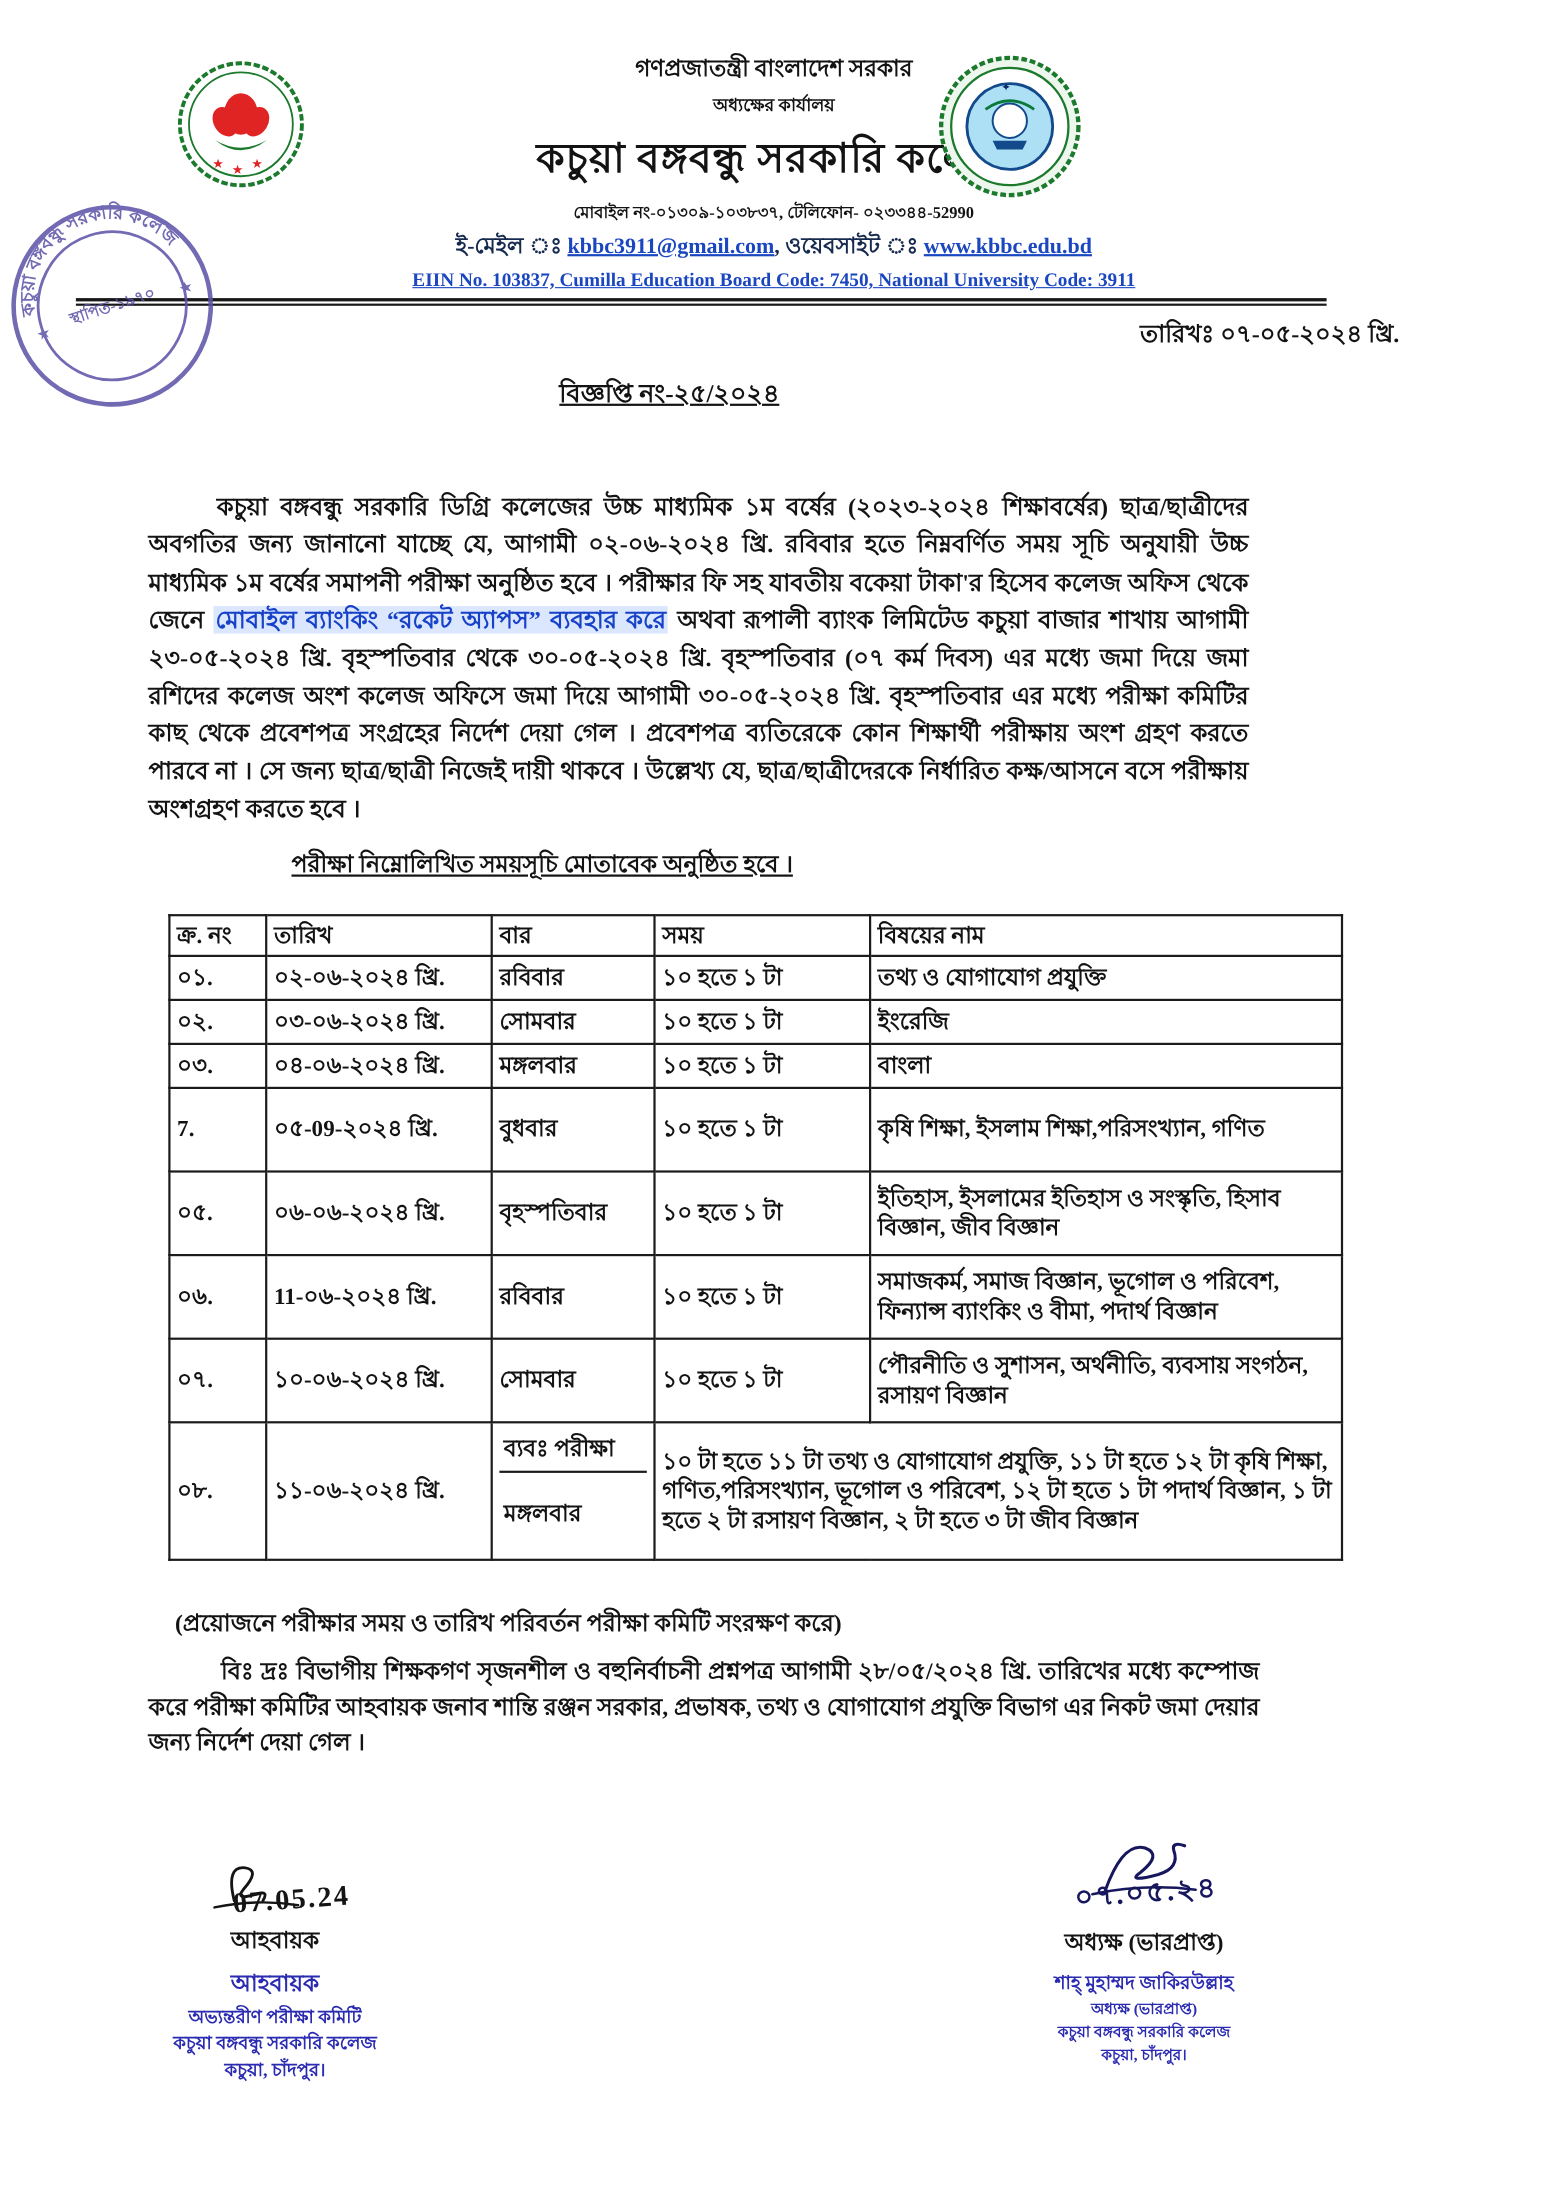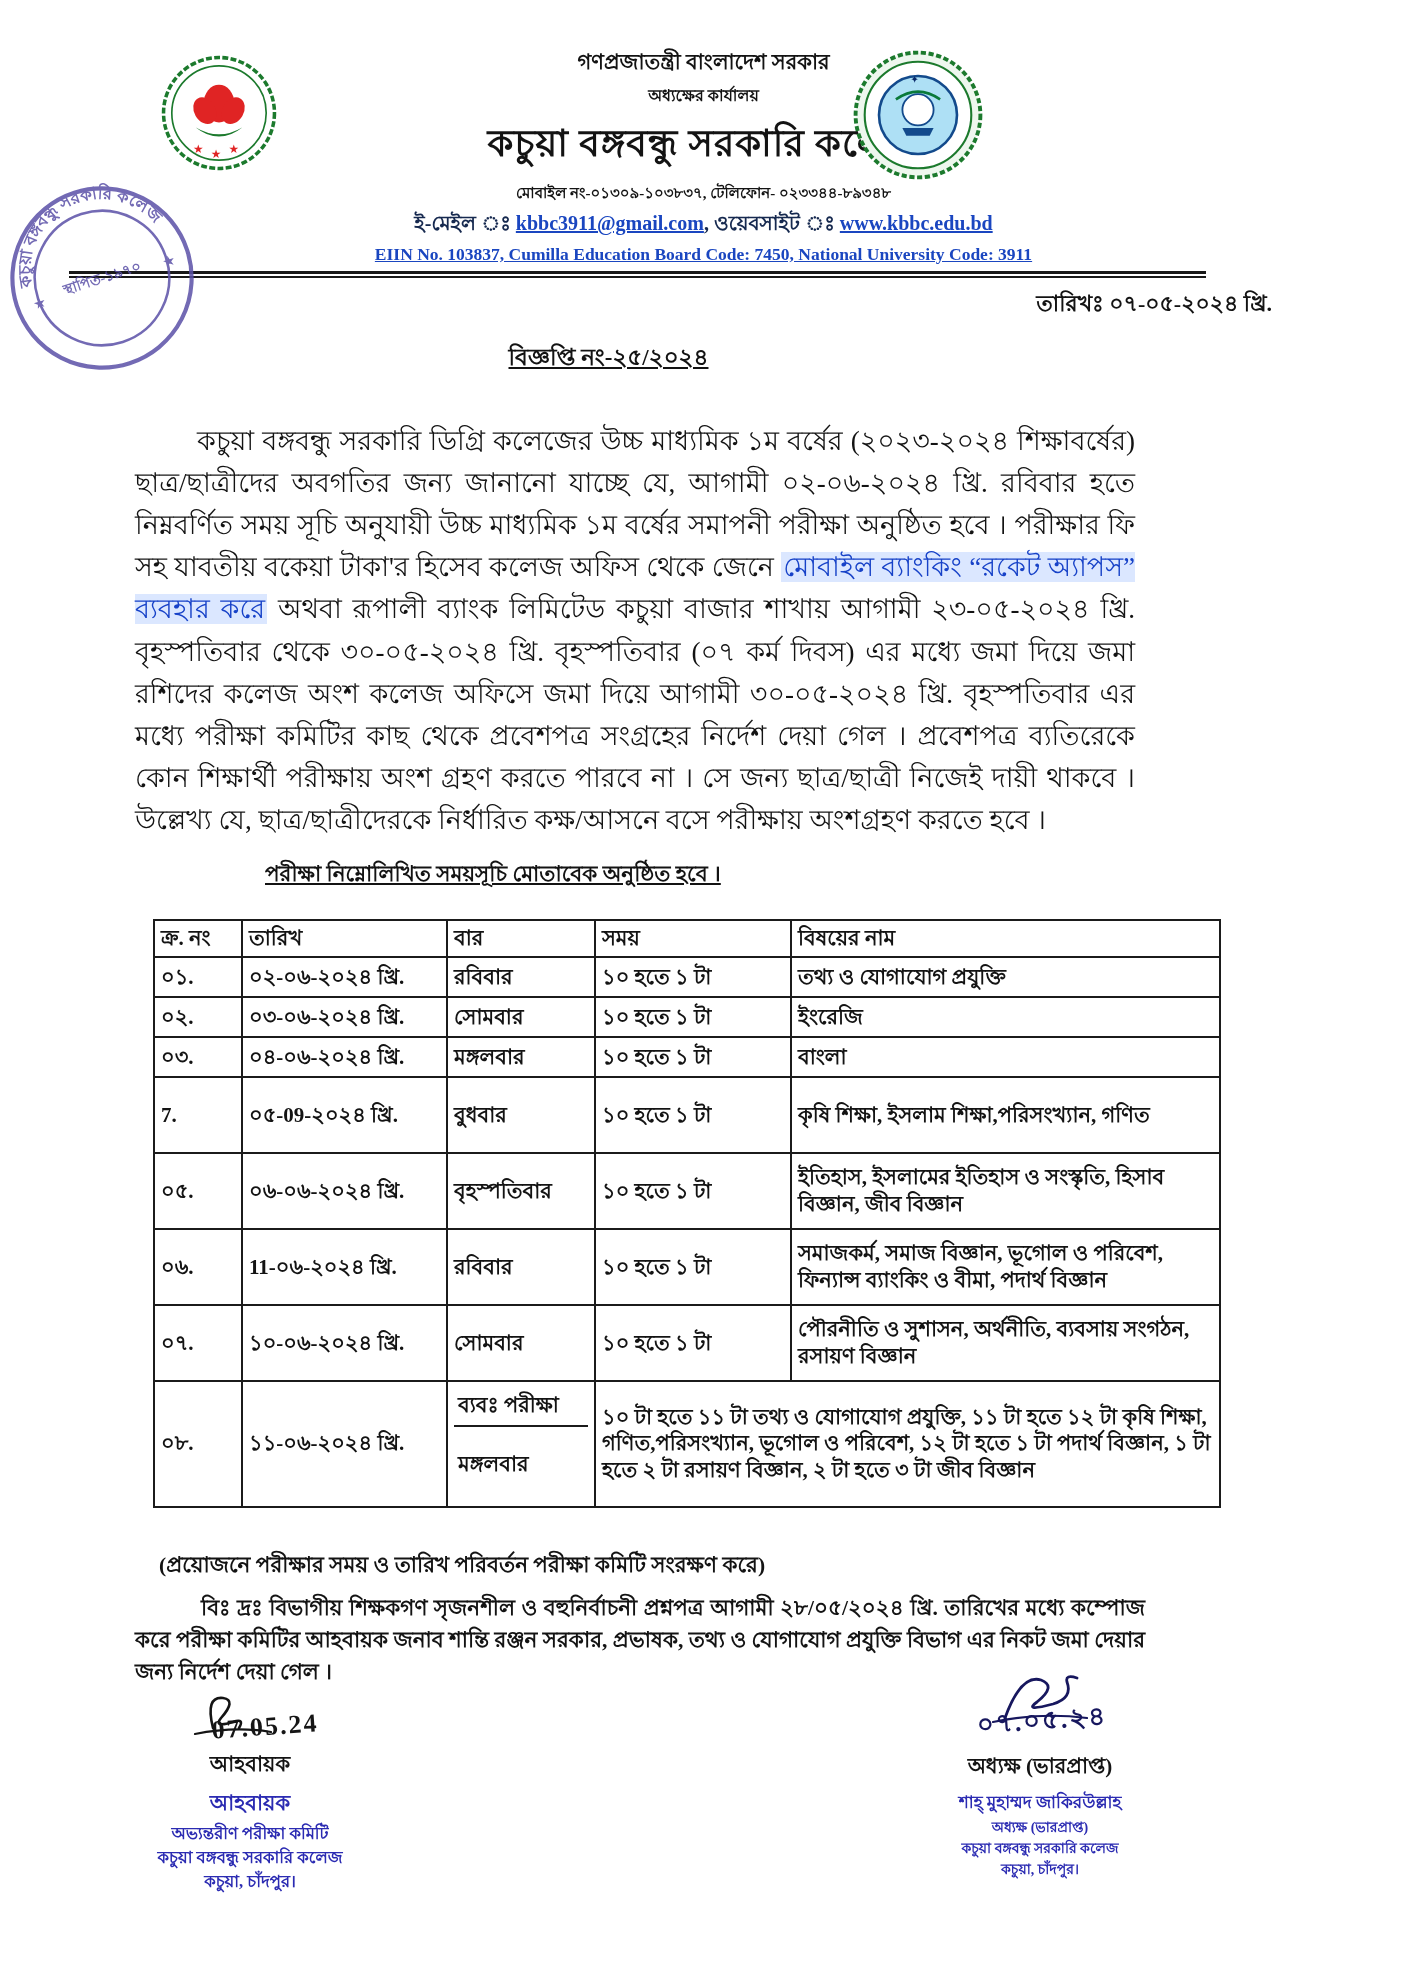--- a/index.html
+++ b/index.html
@@ -30,22 +30,22 @@
   .emblem-left  { position:absolute; left:160px; top:52px;  width:118px; height:122px; }
   .logo-right   { position:absolute; left:848px; top:50px;  width:140px; height:130px; }
   .round-stamp  { position:absolute; left:6px;  top:182px; width:192px; height:192px; transform:rotate(-18deg); opacity:.85; }
 
   
   .date-line { text-align:right; font-size:22px; font-weight:700; margin-top:8px; padding-right:0px; }
   .notice-no { text-align:center; font-size:23px; font-weight:700; text-decoration:underline; margin-top:16px; margin-right:190px; }
 
   
   .body-para {
-    margin-top:42px; width:1000px;
-    font-size:27px; line-height:1.56; font-weight:400;
+    margin-top:66px; width:1000px;
+    font-size:22px; line-height:1.56; font-weight:700;
     text-align:justify; text-indent:62px;
   }
   .hl { color:#1742c8; background:rgba(125,170,255,.28); padding:0 2px; }
   .table-intro {
     margin-top:16px; margin-left:130px;
     font-size:21.5px; font-weight:700; text-decoration:underline; display:inline-block;
   }
 
   
   table.sched { border-collapse:collapse; margin-top:26px; margin-left:18px; width:1066px; table-layout:fixed; }
@@ -129,21 +129,21 @@
       <text x="60" y="63" font-size="9" fill="#5b51a8" text-anchor="middle" font-weight="bold">স্থাপিত-১৯৭০</text>
       <text x="14" y="66" font-size="9" fill="#5b51a8">★</text>
       <text x="99" y="66" font-size="9" fill="#5b51a8">★</text>
     </svg>
   </div>
 
   <div class="hdr-center">
     <div class="govt-line">গণপ্রজাতন্ত্রী বাংলাদেশ সরকার</div>
     <div class="office-line">অধ্যক্ষের কার্যালয়</div>
     <div class="college-name">কচুয়া বঙ্গবন্ধু সরকারি কলেজ</div>
-    <div class="phone-line">মোবাইল নং-০১৩০৯-১০৩৮৩৭, টেলিফোন- ০২৩৩৪৪-৮৯৩৪৮</div>
+    <div class="phone-line">মোবাইল নং-০১৩০৯-১০৩৮৩৭, টেলিফোন- ০২৩৩৪৪-52990</div>
     <div class="email-line">
       <span class="lbl">ই-মেইল ঃ </span><span class="link">kbbc3911@gmail.com</span><span class="lbl">, ওয়েবসাইট ঃ </span><span class="link">www.kbbc.edu.bd</span>
     </div>
     <div class="eiin-line">EIIN No. 103837, Cumilla Education Board Code: 7450, National University Code: 3911</div>
   </div>
 
   <div class="double-rule"></div>
 
   <div class="date-line">তারিখঃ ০৭-০৫-২০২৪ খ্রি.</div>
   <div class="notice-no">বিজ্ঞপ্তি নং-২৫/২০২৪</div>

